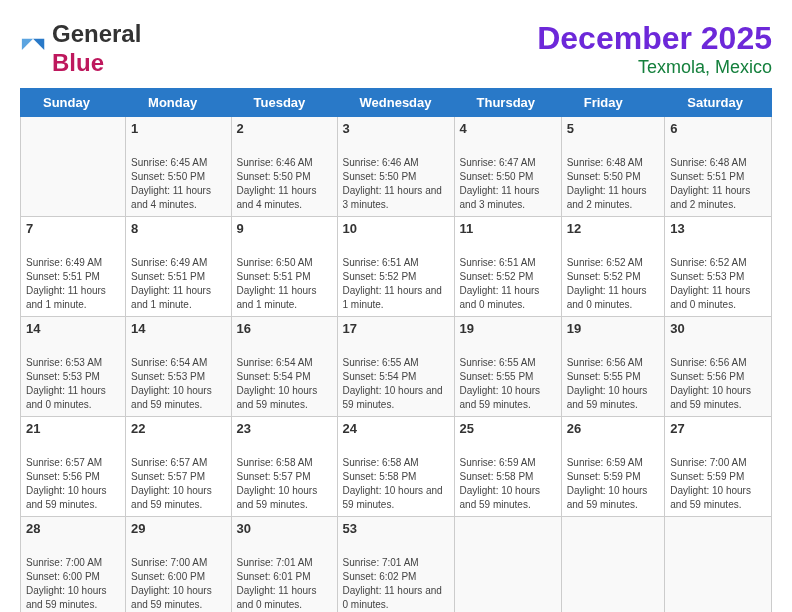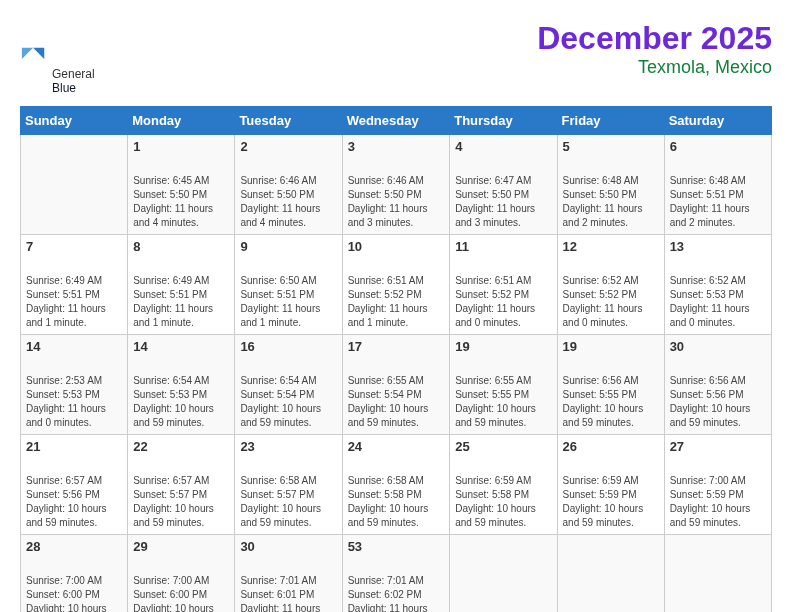--- a/index.html
+++ b/index.html
@@ -15,27 +15,26 @@
       justify-content: space-between;
       align-items: flex-start;
       margin-bottom: 10px;
     }
     .logo {
       display: flex;
       align-items: center;
       gap: 4px;
     }
     .logo-text {
-      font-size: 12px;
-      font-weight: normal;
+      font-size: 24px;
+      font-weight: bold;
       line-height: 1.2;
-      margin-top: 47px;
     }
     .logo-general { color: #333; }
-    .logo-blue { color: #0f172a; }
+    .logo-blue { color: #be185d; }
     .logo-icon {
       width: 28px;
       height: 28px;
     }
     .title-block {
       text-align: right;
     }
     .month-title {
       font-size: 32px;
       font-weight: bold;
@@ -46,21 +45,21 @@
       color: #15803d;
     }
     table {
       width: 100%;
       border-collapse: collapse;
       font-size: 11px;
     }
     thead th {
       background-color: #2979c8;
       color: #fff;
-      padding: 6px 4px;
+      padding: 6px 22px;
       text-align: left;
       font-size: 13px;
       font-weight: bold;
       border: 1px solid #2979c8;
     }
     tbody td {
       border: 1px solid #ccc;
       padding: 4px 5px;
       vertical-align: top;
       width: 108px;
@@ -199,21 +198,21 @@
         <td>
           <div class="day-number">13</div>
           <div class="day-info" style="white-space: pre-line;">Sunrise: 6:52 AM
 Sunset: 5:53 PM
 Daylight: 11 hours and 0 minutes.</div>
         </td>
       </tr>
       <tr>
         <td>
           <div class="day-number">14</div>
-          <div class="day-info" style="white-space: pre-line;">Sunrise: 2:53 AM
+          <div class="day-info" style="white-space: pre-line;">Sunrise: 6:53 AM
 Sunset: 5:53 PM
 Daylight: 11 hours and 0 minutes.</div>
         </td>
         <td>
           <div class="day-number">14</div>
           <div class="day-info" style="white-space: pre-line;">Sunrise: 6:54 AM
 Sunset: 5:53 PM
 Daylight: 10 hours and 59 minutes.</div>
         </td>
         <td>

